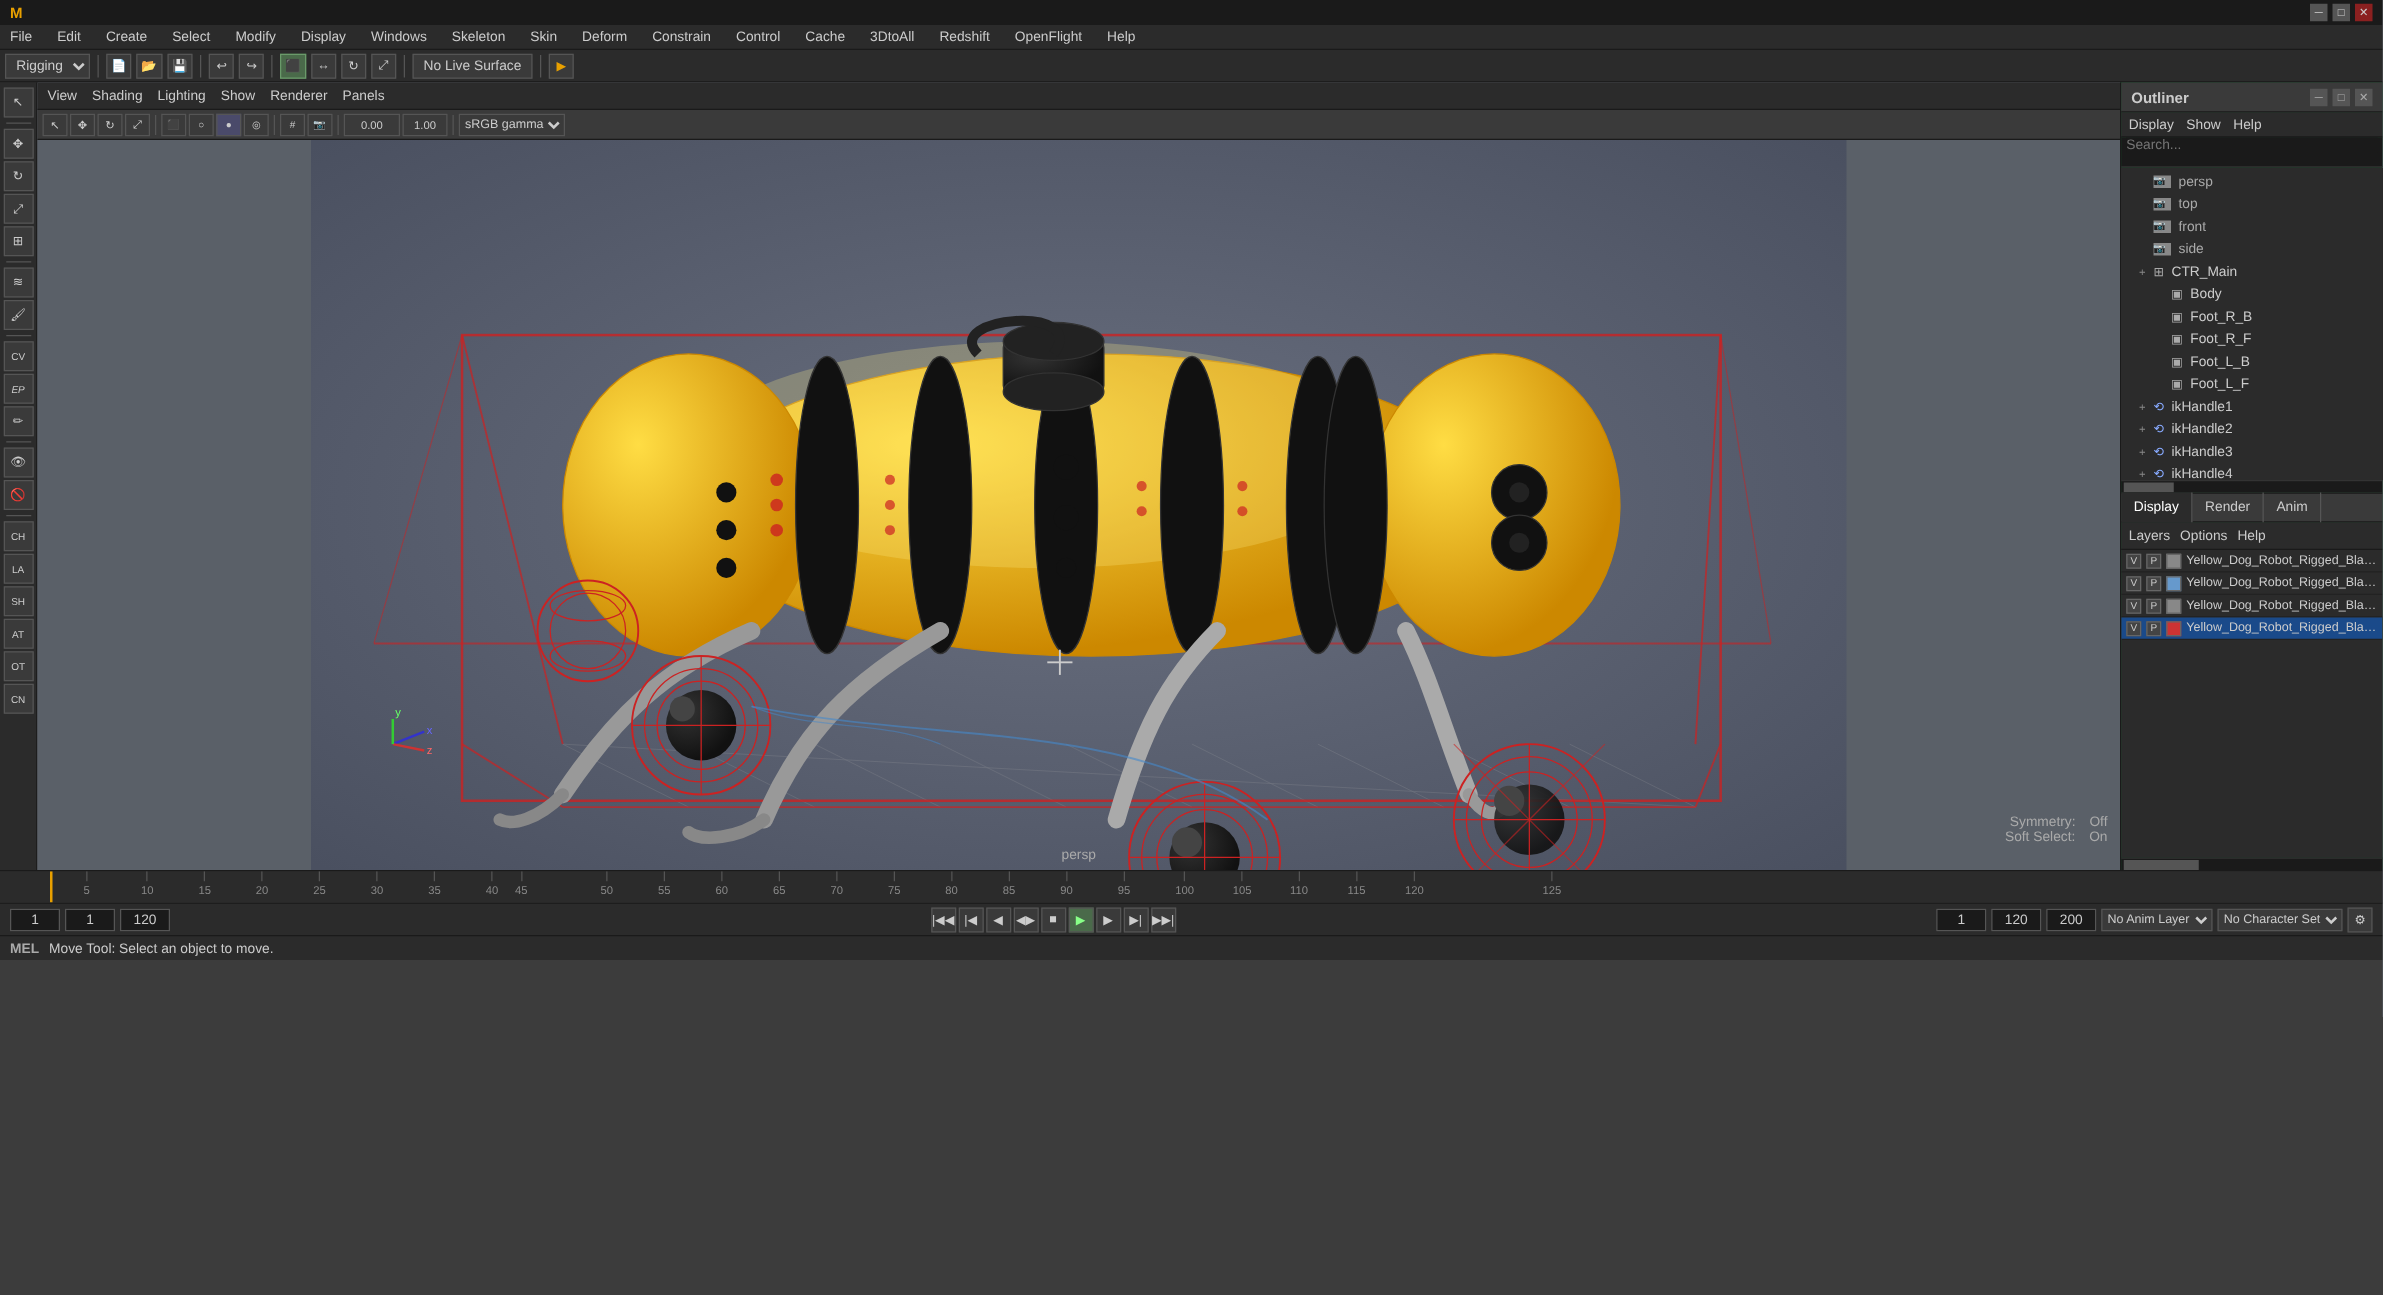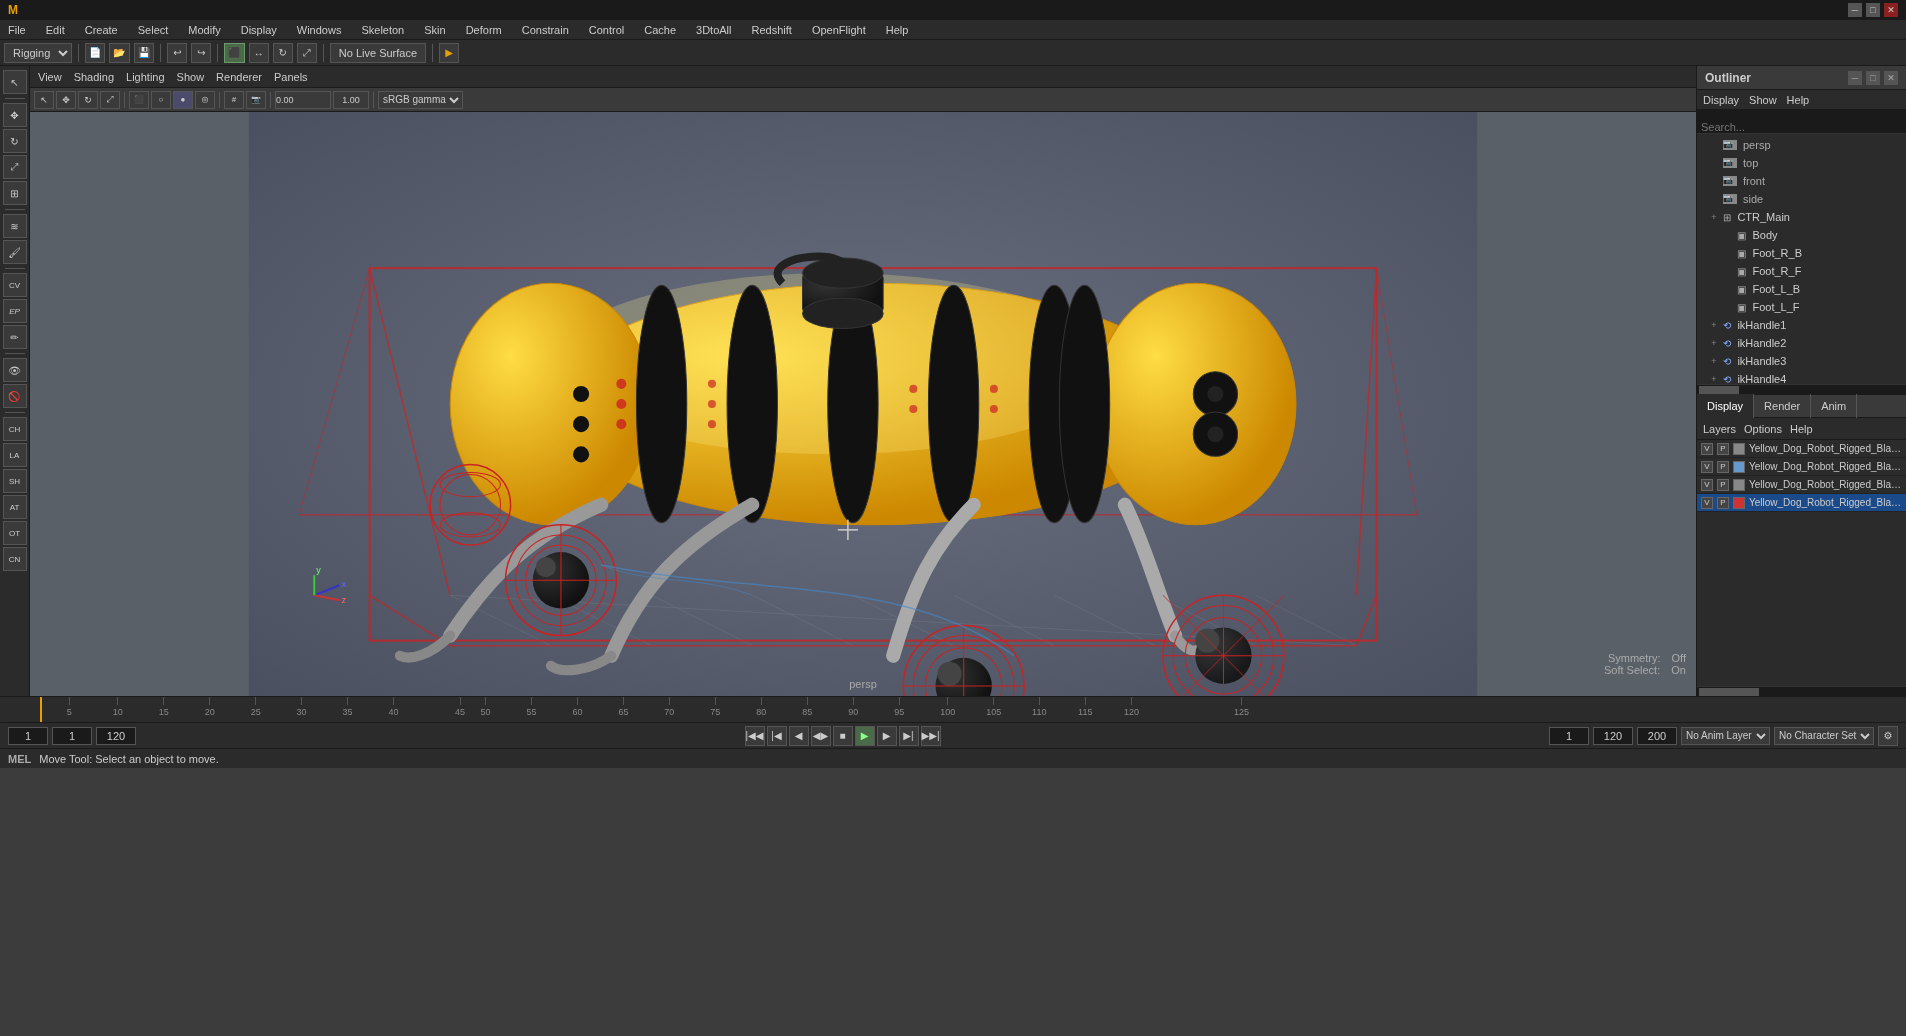--- a/index.html
+++ b/index.html
@@ -83,21 +83,21 @@
     #outliner-header .btns { display: flex; gap: 4px; }
     #outliner-header .win-btn { width: 14px; height: 14px; background: #555; border: none; cursor: pointer; color: #aaa; font-size: 9px; display: flex; align-items: center; justify-content: center; }
 
     #outliner-menu {
       height: 20px; background: #2b2b2b; display: flex; align-items: center; gap: 10px; padding: 0 6px;
       border-bottom: 1px solid #1a1a1a;
     }
     #outliner-menu span { cursor: pointer; color: #ccc; font-size: 11px; }
 
     #outliner-search {
-      height: 24px; background: #1a1a1a; border-bottom: 1px solid #333; display: flex; align-items: flex-end; padding: 0 4px;
+      height: 24px; background: #1a1a1a; border-bottom: 1px solid #333; display: flex; align-items: flex-start; padding: 0 4px;
     }
     #outliner-search input { width: 100%; background: #1a1a1a; border: none; color: #ccc; font-size: 11px; outline: none; }
 
     #outliner-tree {
       flex: 1; overflow-y: auto; background: #2b2b2b; padding: 2px 0;
     }
     .outliner-item {
       height: 18px; display: flex; align-items: center; padding: 0 4px; cursor: pointer; gap: 3px;
     }
     .outliner-item .indent { display: inline-block; }
@@ -276,21 +276,21 @@
       <button class="vp-btn">⤢</button>
       <div class="vp-sep"></div>
       <button class="vp-btn" style="font-size:8px;">⬛</button>
       <button class="vp-btn" style="font-size:8px;">○</button>
       <button class="vp-btn" style="font-size:8px; background:#4a4a6a;">●</button>
       <button class="vp-btn" style="font-size:8px;">◎</button>
       <div class="vp-sep"></div>
       <button class="vp-btn" style="font-size:8px;">#</button>
       <button class="vp-btn" style="font-size:8px;">📷</button>
       <div class="vp-sep"></div>
-      <input type="text" class="vp-btn" value="0.00" style="width: 56px; text-align: left;">
+      <input type="text" class="vp-btn" value="0.00" style="width: 45px; text-align: center;">
       <input type="text" class="vp-btn" value="1.00" style="width: 36px; text-align: center;">
       <div class="vp-sep"></div>
       <select class="vp-gamma-select">
         <option>sRGB gamma</option>
       </select>
     </div>
 
     <div id="viewport-canvas">
 
       <svg id="scene-svg" viewBox="0 0 1220 580" xmlns="http://www.w3.org/2000/svg">
@@ -644,21 +644,21 @@
         <div class="tick-label">30</div>
       </div>
       <div class="timeline-tick" style="left: 342.581px; align-items: center;">
         <div class="tick-line"></div>
         <div class="tick-label">35</div>
       </div>
       <div class="timeline-tick" style="left: 388.548px;">
         <div class="tick-line"></div>
         <div class="tick-label">40</div>
       </div>
-      <div class="timeline-tick" style="left: 455px;">
+      <div class="timeline-tick" style="left: 412px;">
         <div class="tick-line"></div>
         <div class="tick-label">45</div>
       </div>
       <div class="timeline-tick" style="left: 480.484px;">
         <div class="tick-line"></div>
         <div class="tick-label">50</div>
       </div>
       <div class="timeline-tick" style="left: 526.452px; align-items: center;">
         <div class="tick-line"></div>
         <div class="tick-label">55</div>

